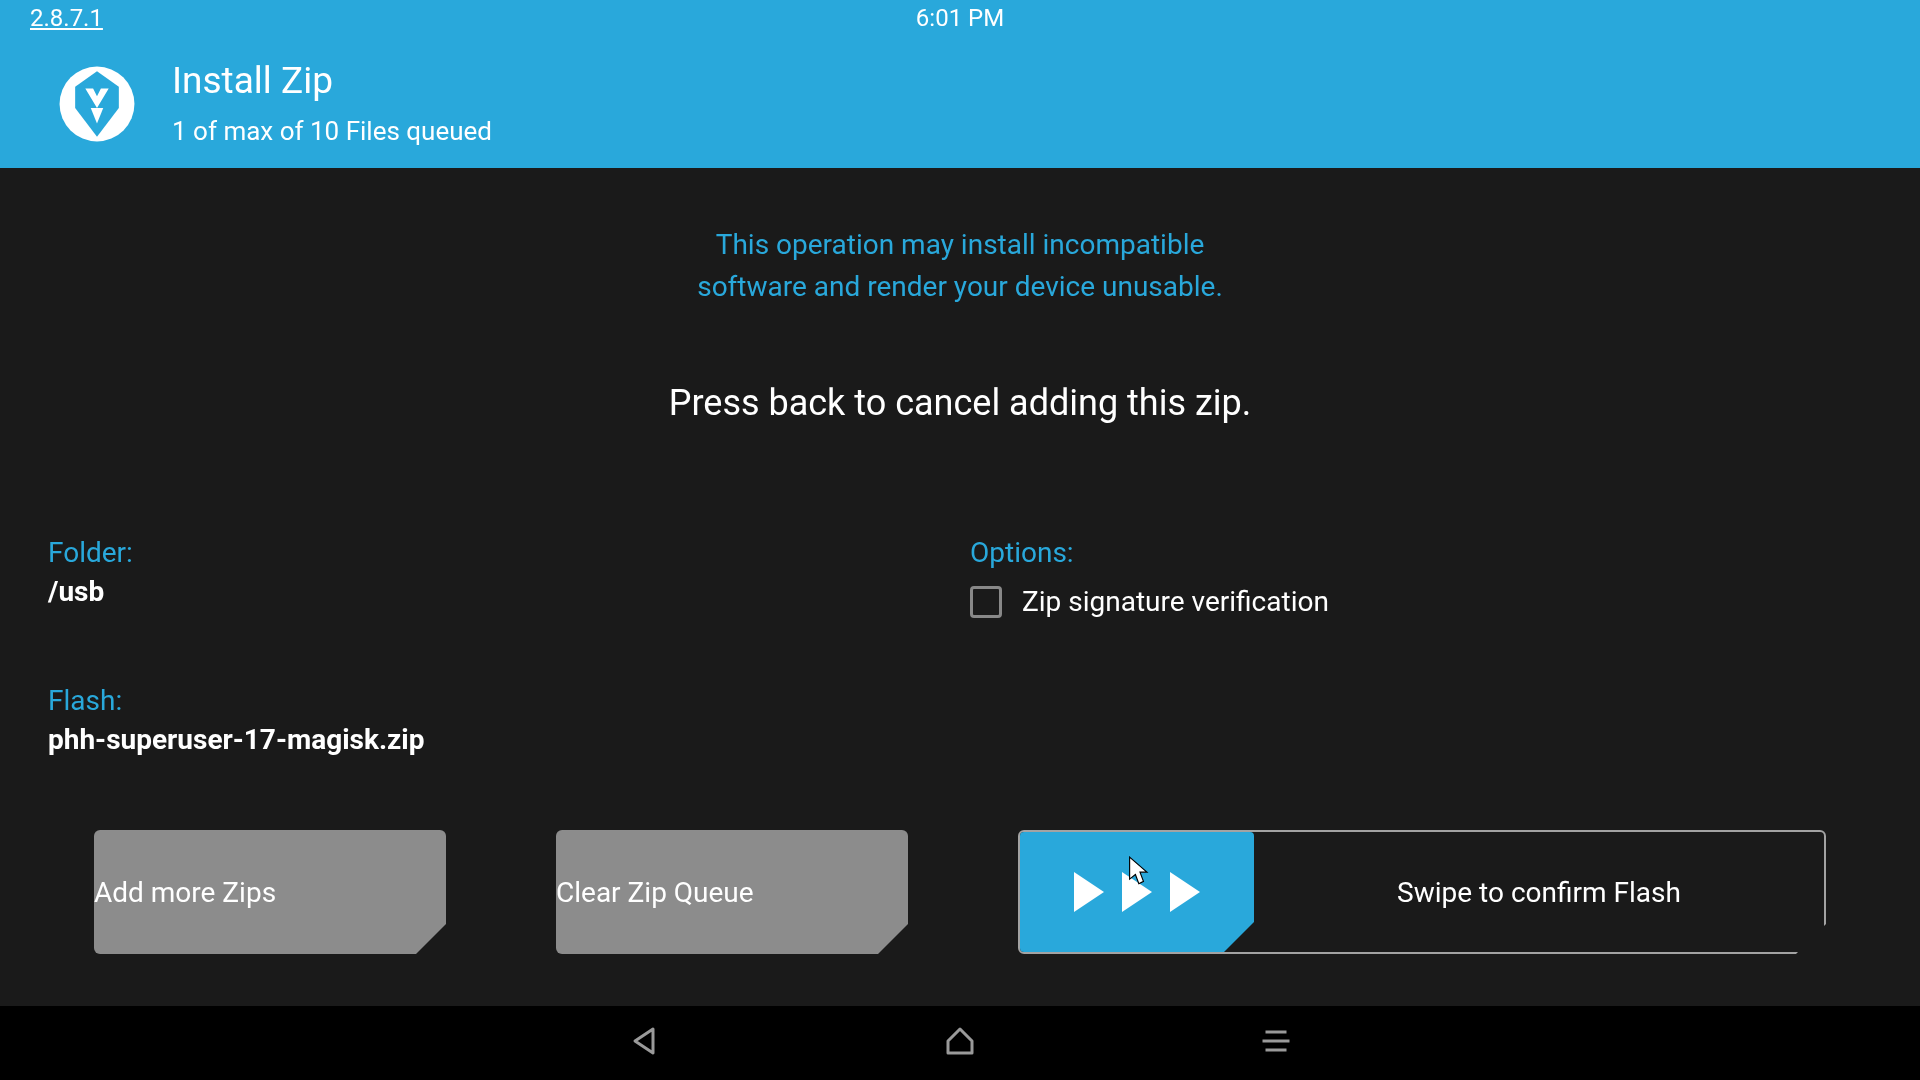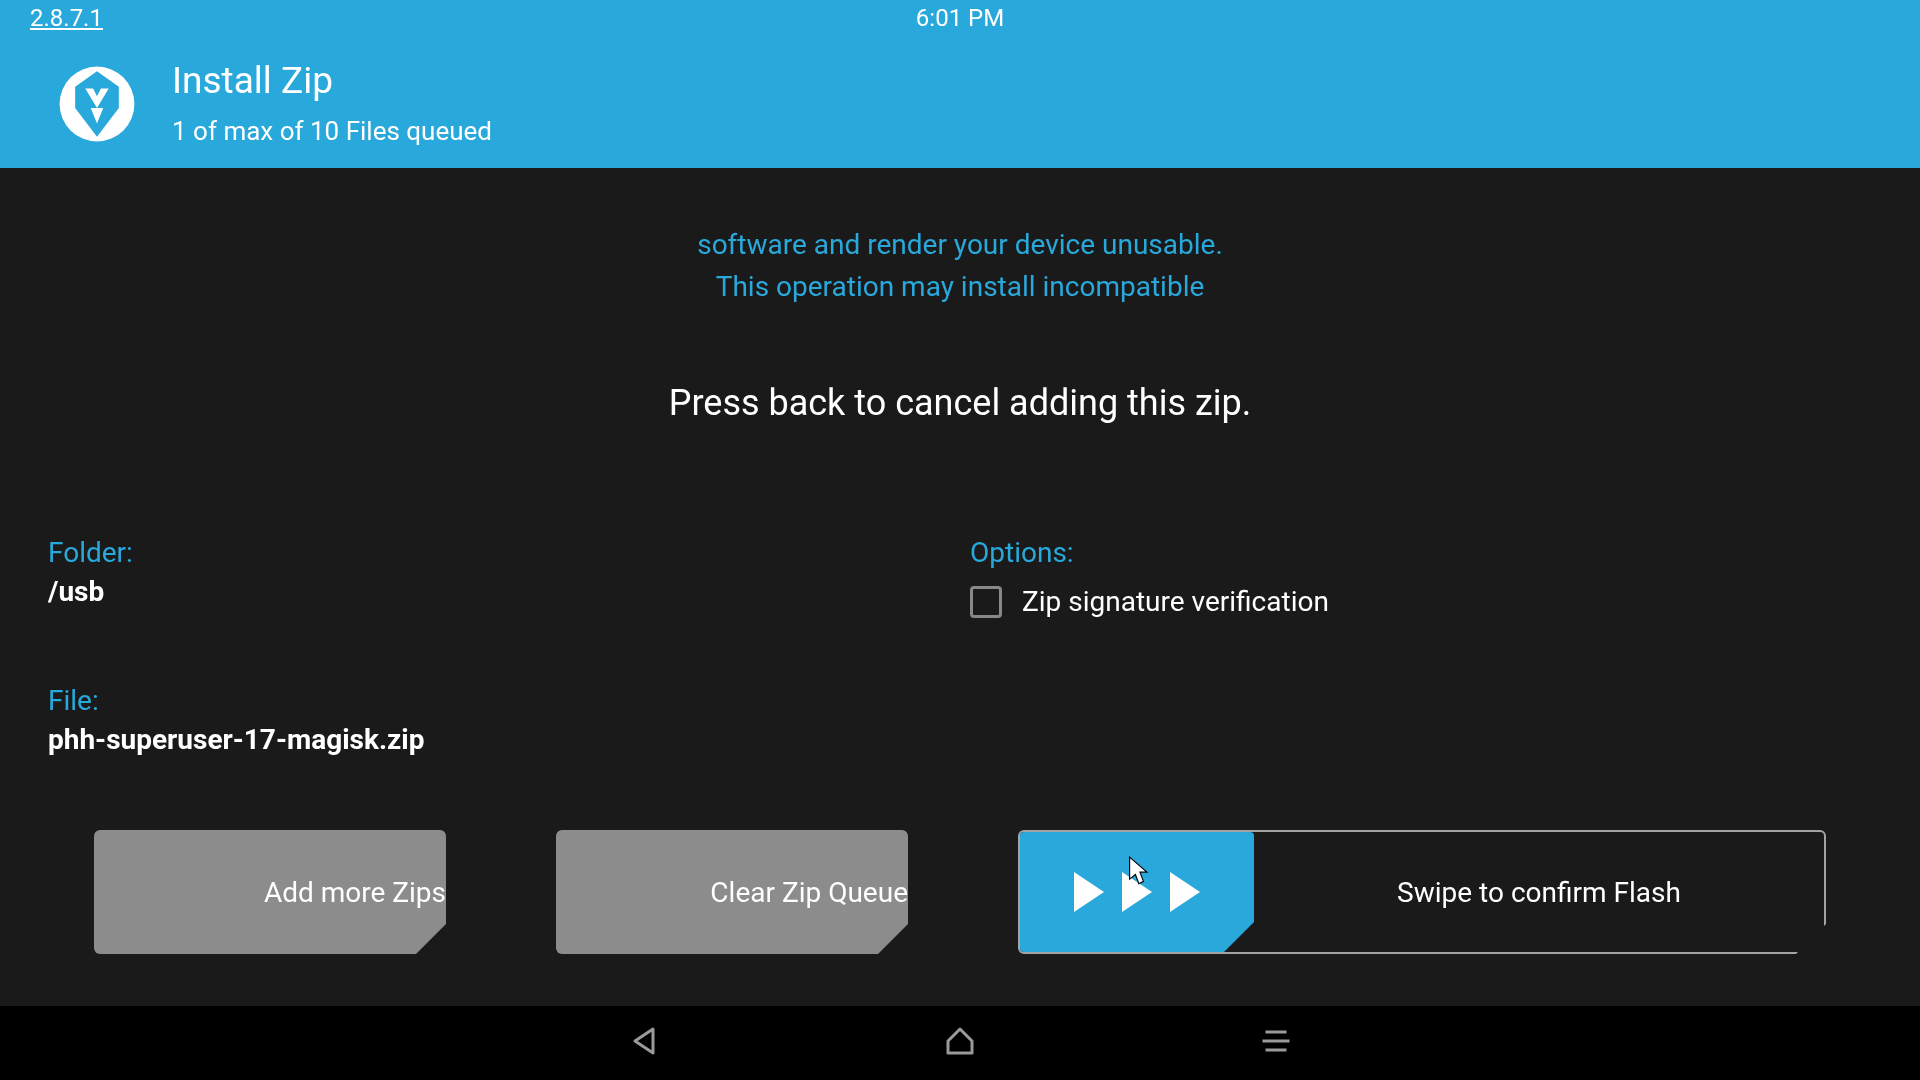--- a/index.html
+++ b/index.html
@@ -87,21 +87,21 @@
     gap: 110px;
   }
   .grey-button {
     width: 352px;
     height: 124px;
     background: #8c8c8c;
     color: #fff;
     font-size: 28px;
     display: flex;
     align-items: center;
-    justify-content: flex-end;
+    justify-content: flex-start;
     position: relative;
     clip-path: polygon(0 0, 100% 0, 100% calc(100% - 30px), calc(100% - 30px) 100%, 0 100%);
     border-radius: 6px 6px 0 6px;
   }
   .swipe-container {
     flex: 1;
     height: 124px;
     border: 2px solid #a3a3a3;
     border-radius: 6px 6px 0 6px;
     display: flex;
@@ -172,31 +172,31 @@
     </svg>
   </div>
   <div class="header-text">
     <div class="header-title">Install Zip</div>
     <div class="header-subtitle">1 of max of 10 Files queued</div>
   </div>
 </div>
 
 <div class="content">
   <div class="warning-block">
+    <div class="warning-text">This operation may install incompatible</div>
     <div class="warning-text">software and render your device unusable.</div>
-    <div class="warning-text">This operation may install incompatible</div>
     <div class="instruction-text">Press back to cancel adding this zip.</div>
   </div>
 
   <div class="info-row">
     <div class="info-left">
       <div class="label">Folder:</div>
       <div class="value">/usb</div>
       <div class="file-block">
-        <div class="label">File:</div>
+        <div class="label">Flash:</div>
         <div class="value">phh-superuser-17-magisk.zip</div>
       </div>
     </div>
     <div class="info-right">
       <div class="label">Options:</div>
       <div class="options-row">
         <div class="checkbox"></div>
         <div class="option-label">Zip signature verification</div>
       </div>
     </div>

